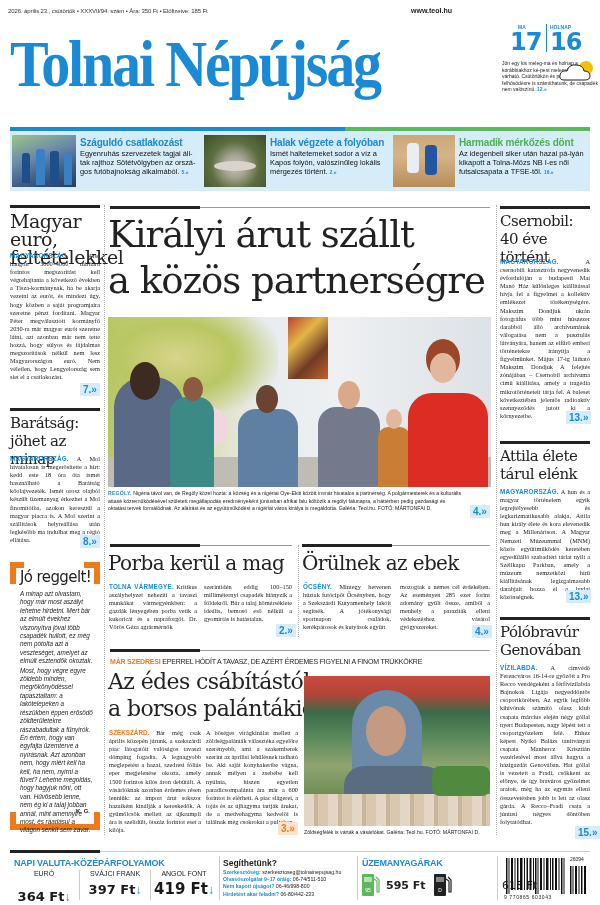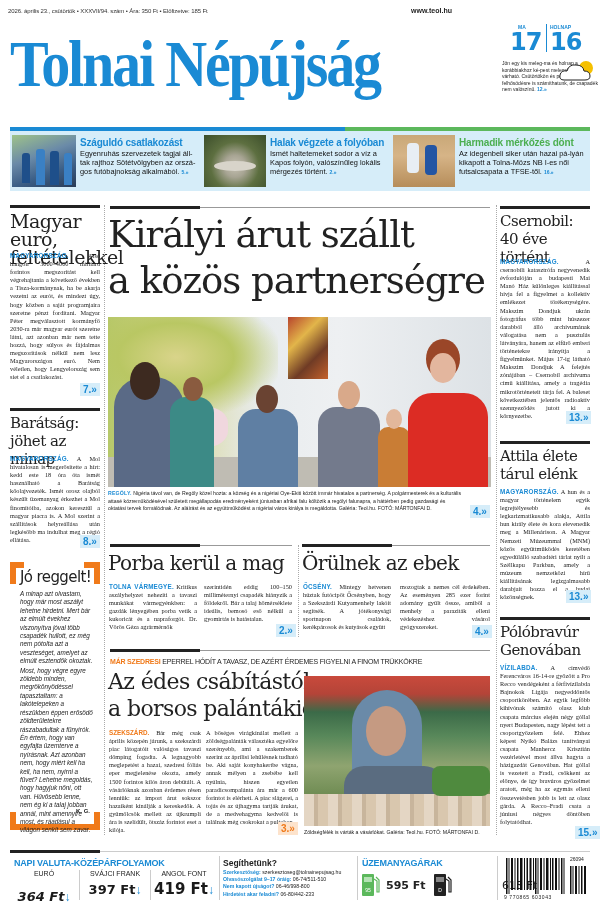--- a/index.html
+++ b/index.html
@@ -226,21 +226,21 @@
   <span>A címvédő Ferencváros 16-14-re győzött a Pro Recco vendégeként a férfivízilabda Bajnokok Ligája negyeddöntős csoportkörében. Az egyik legfőbb kihívónak számító olasz klub csapata március elején négy góllal nyert Budapesten, nagy lépést tett a csoportgyőzelem felé. Ehhez képest Nyíkó Balázs tanítványai csapata Manhercz Krisztián vezérletével most állva hagyta a házigazdát Genovában. Hat góllal is vezetett a Fradi, csökkent az előnye, de így bravúros győzelmet aratott, még ha az egymás elleni összevetésben jobb is lett az olasz gárda. A Recco–Fradi csata a júniusi négyes döntőben folytatódhat.</span>
 </div>
 <div class="pagebox" style="left:575px; top:826px;">15.»</div>
 
 <div class="rule-thick" style="left:10px; top:850px; width:90px;"></div>
 <div class="rule-thin" style="left:100px; top:851px; width:490px; background:#ccc;"></div>
 
 <div class="abs" style="left:14px; top:858px; font-size:9px; font-weight:bold; color:#1a8ad4; letter-spacing:-0.2px;">NAPI VALUTA-KÖZÉPÁRFOLYAMOK</div>
 <div class="abs" style="left:10px; top:870px; width:68px; text-align:center;">
   <div style="font-size:7px; color:#222;">EURÓ</div>
-  <div style="margin-top:10px;font-style:italic;">
+  <div style="margin-top:10px;">
     <span style="font-size:13px; font-weight:900; font-family:'DejaVu Sans',sans-serif;">364 Ft</span><span style="font-size:12px; color:#1a8ad4;">↓</span>
   </div>
 </div>
 <div class="abs" style="left:79px; top:870px; width:1px; height:30px; background:#ccc;"></div>
 <div class="abs" style="left:80px; top:870px; width:70px; text-align:center;">
   <div style="font-size:7px; color:#222;">SVÁJCI FRANK</div>
   <div style="margin-top:3px;">
     <span style="font-size:13px; font-weight:700; font-family:'DejaVu Sans',sans-serif;">397 Ft</span><span style="font-size:12px; color:#1a8ad4;">↓</span>
   </div>
 </div>

